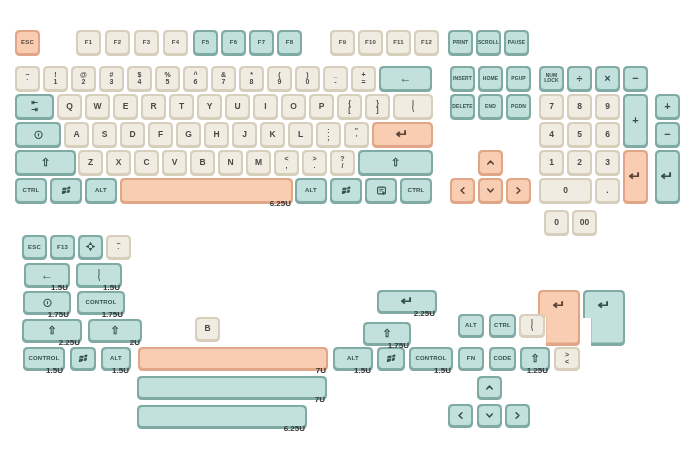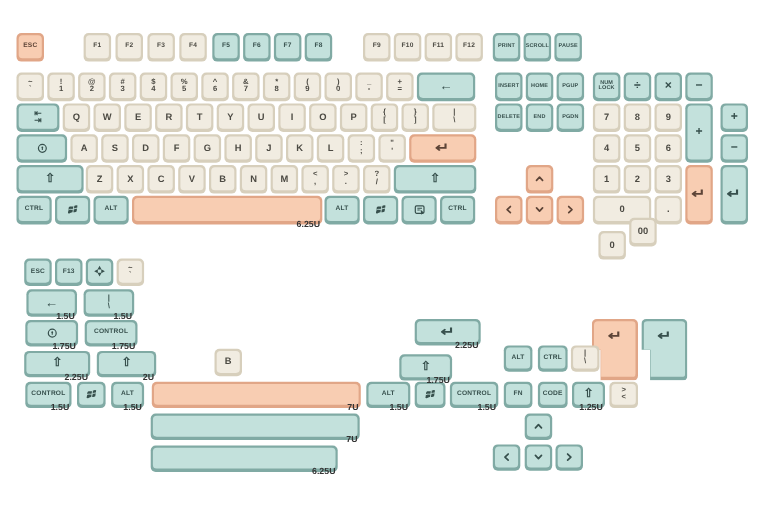--- a/index.html
+++ b/index.html
@@ -607,21 +607,21 @@
       <div class="key cream" style="left: 595px; top: 178px; width: 25px; height: 26px;">
         <div class="face">
           <span class="lg">.</span>
         </div>
       </div>
       <div class="key cream" style="left: 544px; top: 210px; width: 25px; height: 26px;">
         <div class="face">
           <span class="lg">0</span>
         </div>
       </div>
-      <div class="key cream" style="left: 572px; top: 198px; width: 25px; height: 26px;">
+      <div class="key cream" style="left: 572px; top: 210px; width: 25px; height: 26px;">
         <div class="face">
           <span class="lg">00</span>
         </div>
       </div>
     </div>
   <div class="section">
       <div class="key teal" style="left: 22px; top: 235px; width: 25px; height: 25px;">
         <div class="face">
           <span class="lg w">ESC</span>
         </div>

